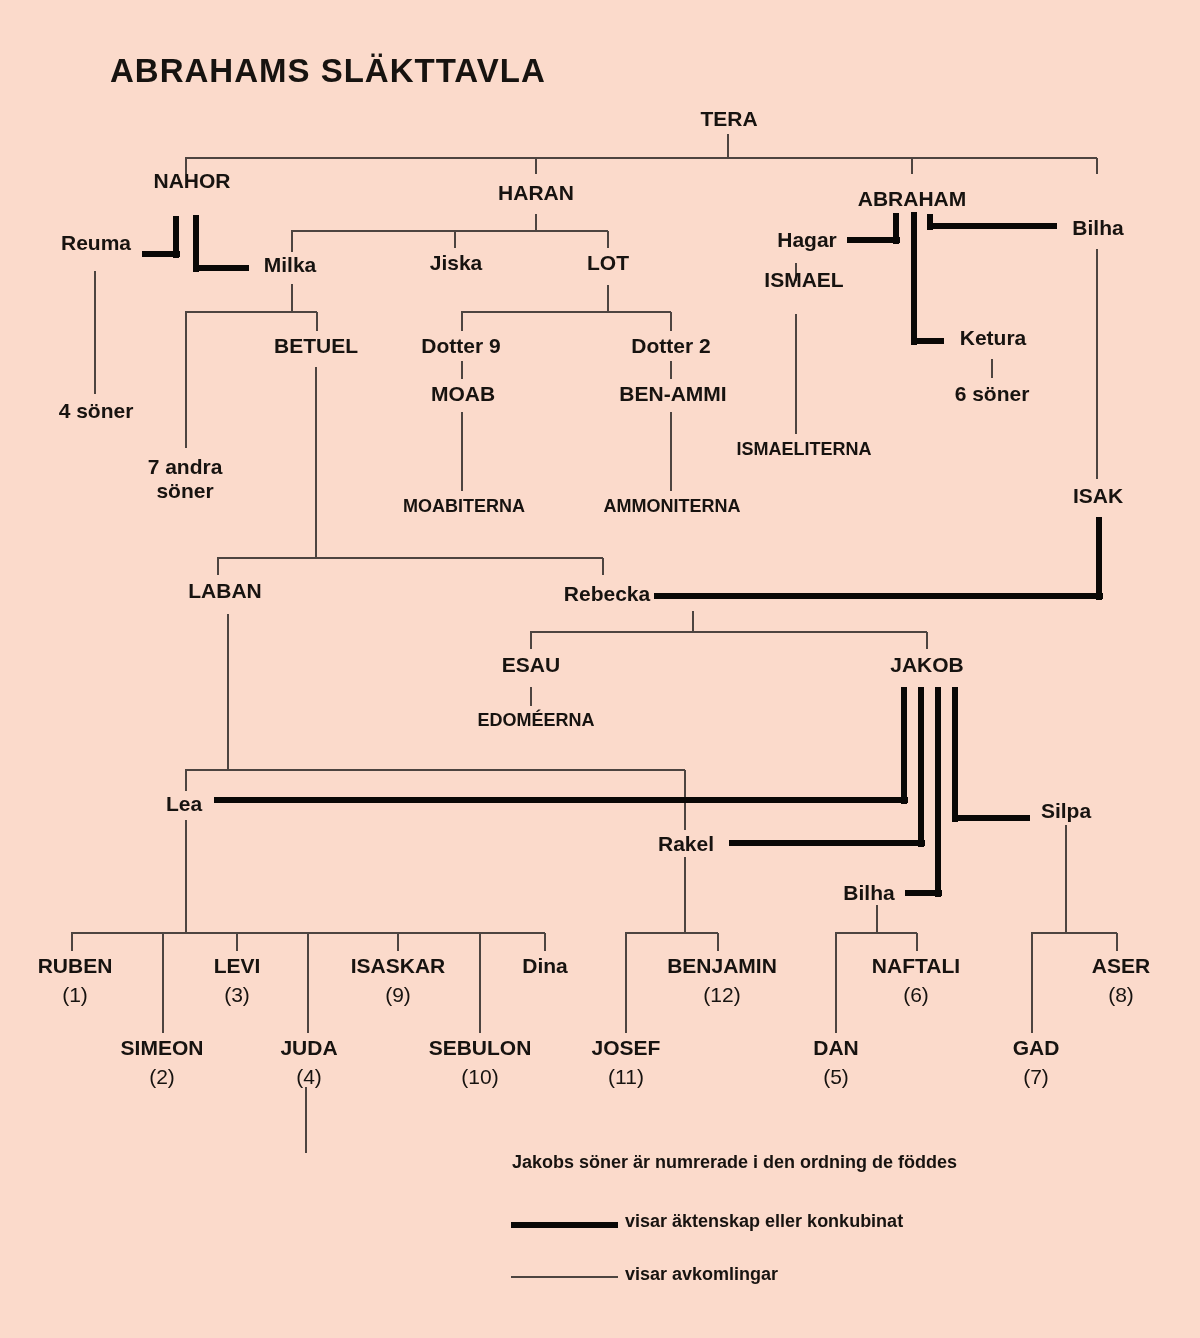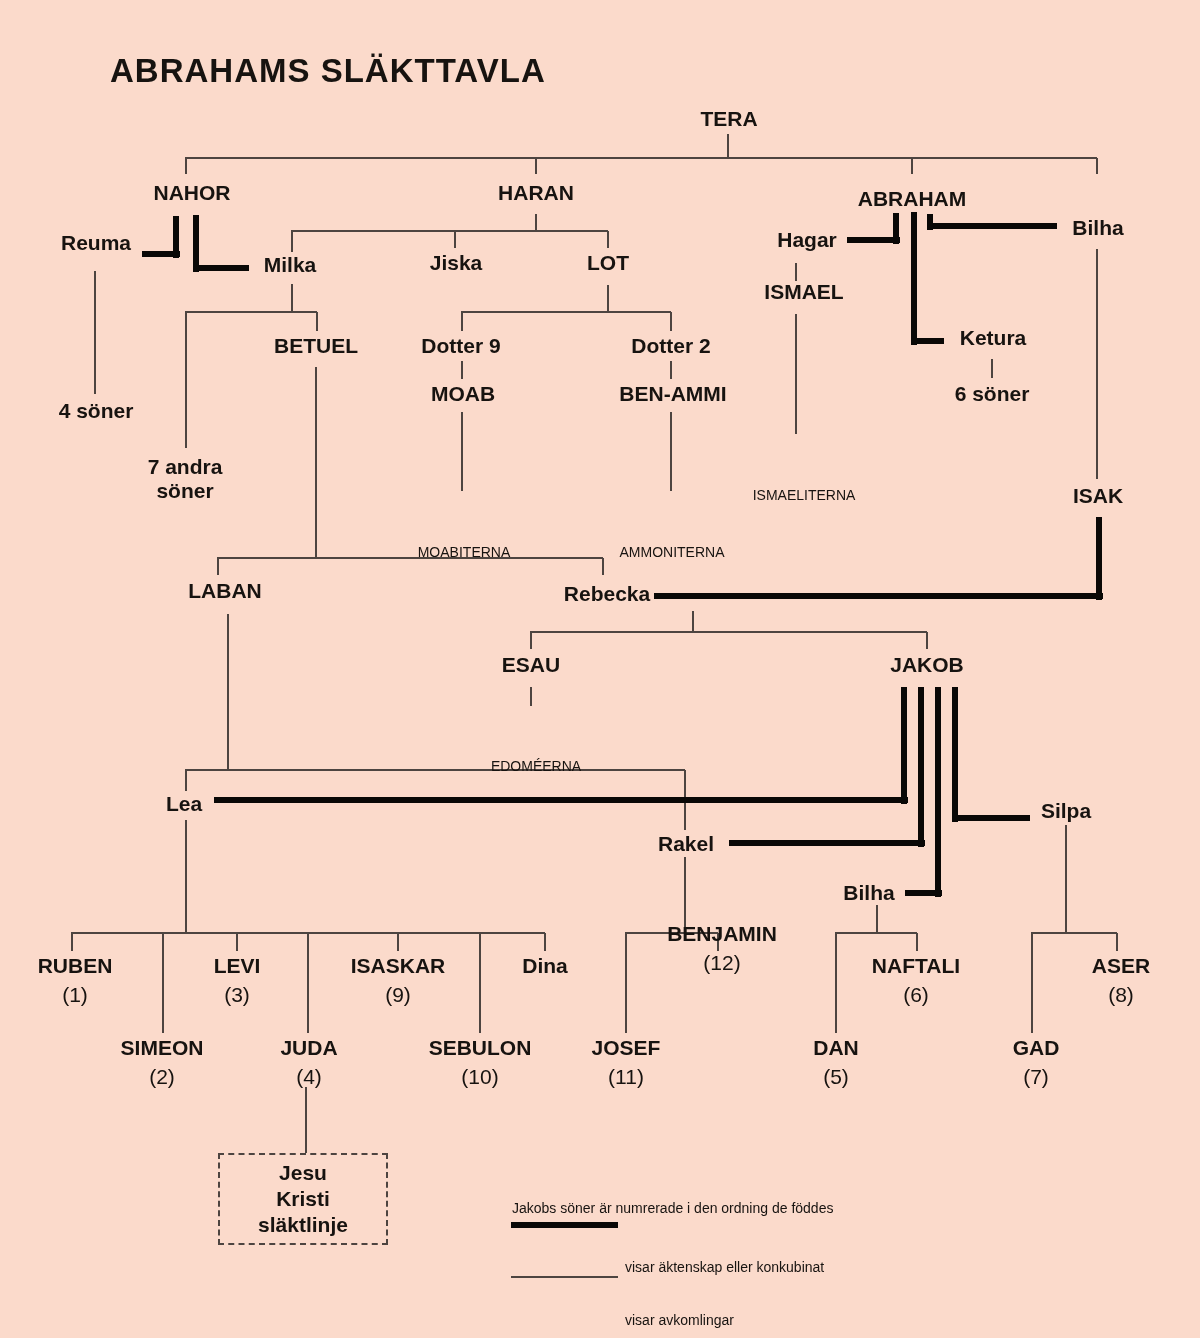--- a/index.html
+++ b/index.html
@@ -16,21 +16,21 @@
   
   .ln{position:absolute;background:#4d4440;}
   .ln.v{width:2px;}
   .ln.h{height:2px;}
   .ln.k{background:#0a0806;}
   .ln.kv{width:6px;}
   .ln.kh{height:6px;}
   
   .lbl{position:absolute;font-size:21px;line-height:1.15;white-space:nowrap;}
   .b{font-weight:700;}
-  .r{font-weight:400;font-size:14px;margin-top:48px;}
+  .r{font-weight:700;font-size:18px;}
   .c{transform:translateX(-50%);text-align:center;}
   .wrap{white-space:normal;width:100px;}
   .son{position:absolute;transform:translateX(-50%);text-align:center;}
   .son .name{font-size:21px;font-weight:700;line-height:1.1;}
   .son .num{font-size:21px;font-weight:400;margin-top:6px;line-height:1.1;}
   .jbox{
     position:absolute;left:218px;top:1153px;width:170px;height:92px;
     border:2px dashed #4d4440;box-sizing:border-box;
     display:flex;flex-direction:column;justify-content:center;align-items:center;
   }
@@ -126,30 +126,30 @@
   <div class="ln kh k" style="left:911px;top:338px;width:33px"></div>
   <div class="ln kh k" style="left:927px;top:223px;width:130px"></div>
   <div class="ln kh k" style="left:654px;top:593px;width:449px"></div>
   <div class="ln kh k" style="left:214px;top:797px;width:694px"></div>
   <div class="ln kh k" style="left:729px;top:840px;width:196px"></div>
   <div class="ln kh k" style="left:905px;top:890px;width:37px"></div>
   <div class="ln kh k" style="left:952px;top:815px;width:78px"></div>
   <div class="ln kh k" style="left:511px;top:1222px;width:107px"></div>
 
   <div class="lbl b c" style="left:729px;top:107px">TERA</div>
-  <div class="lbl b c" style="left:192px;top:181px">NAHOR</div>
+  <div class="lbl b c" style="left:192px;top:169px">NAHOR</div>
   <div class="lbl b c" style="left:536px;top:181px">HARAN</div>
   <div class="lbl b c" style="left:912px;top:187px">ABRAHAM</div>
   <div class="lbl b c" style="left:96px;top:231px">Reuma</div>
   <div class="lbl b c" style="left:290px;top:253px">Milka</div>
   <div class="lbl b c" style="left:456px;top:251px">Jiska</div>
   <div class="lbl b c" style="left:608px;top:251px">LOT</div>
   <div class="lbl b c" style="left:807px;top:228px">Hagar</div>
   <div class="lbl b c" style="left:1098px;top:216px">Bilha</div>
-  <div class="lbl b c" style="left:804px;top:280px">ISMAEL</div>
+  <div class="lbl b c" style="left:804px;top:268px">ISMAEL</div>
   <div class="lbl b c" style="left:316px;top:334px">BETUEL</div>
   <div class="lbl b c" style="left:461px;top:334px">Dotter 9</div>
   <div class="lbl b c" style="left:671px;top:334px">Dotter 2</div>
   <div class="lbl b c" style="left:993px;top:326px">Ketura</div>
   <div class="lbl b c" style="left:463px;top:382px">MOAB</div>
   <div class="lbl b c" style="left:673px;top:382px">BEN-AMMI</div>
   <div class="lbl b c" style="left:96px;top:399px">4 söner</div>
   <div class="lbl b c wrap" style="left:185px;top:455px">7 andra söner</div>
   <div class="lbl b c" style="left:992px;top:382px">6 söner</div>
   <div class="lbl r c" style="left:804px;top:439px">ISMAELITERNA</div>
@@ -190,44 +190,39 @@
     <div class="name">SEBULON</div>
     <div class="num">(10)</div>
   </div>
   <div class="son" style="left:545px;top:954px">
     <div class="name">Dina</div>
   </div>
   <div class="son" style="left:626px;top:1036px">
     <div class="name">JOSEF</div>
     <div class="num">(11)</div>
   </div>
-  <div class="son" style="left:722px;top:922px">
+  <div class="son" style="left:722px;top:954px">
     <div class="name">BENJAMIN</div>
     <div class="num">(12)</div>
   </div>
   <div class="son" style="left:836px;top:1036px">
     <div class="name">DAN</div>
     <div class="num">(5)</div>
   </div>
   <div class="son" style="left:916px;top:954px">
     <div class="name">NAFTALI</div>
     <div class="num">(6)</div>
   </div>
   <div class="son" style="left:1036px;top:1036px">
     <div class="name">GAD</div>
     <div class="num">(7)</div>
   </div>
   <div class="son" style="left:1121px;top:954px">
     <div class="name">ASER</div>
     <div class="num">(8)</div>
   </div>
 
-  <div class="jbox">
-    <div>Jesu</div>
-    <div>Kristi</div>
-    <div>släktlinje</div>
-  </div>
 
   <div class="lbl r" style="left:625px;top:1211px">visar äktenskap eller konkubinat</div>
   <div class="lbl r" style="left:512px;top:1152px">Jakobs söner är numrerade i den ordning de föddes</div>
   <div class="lbl r" style="left:625px;top:1264px">visar avkomlingar</div>
 
 </div>
 
 </body></html>

